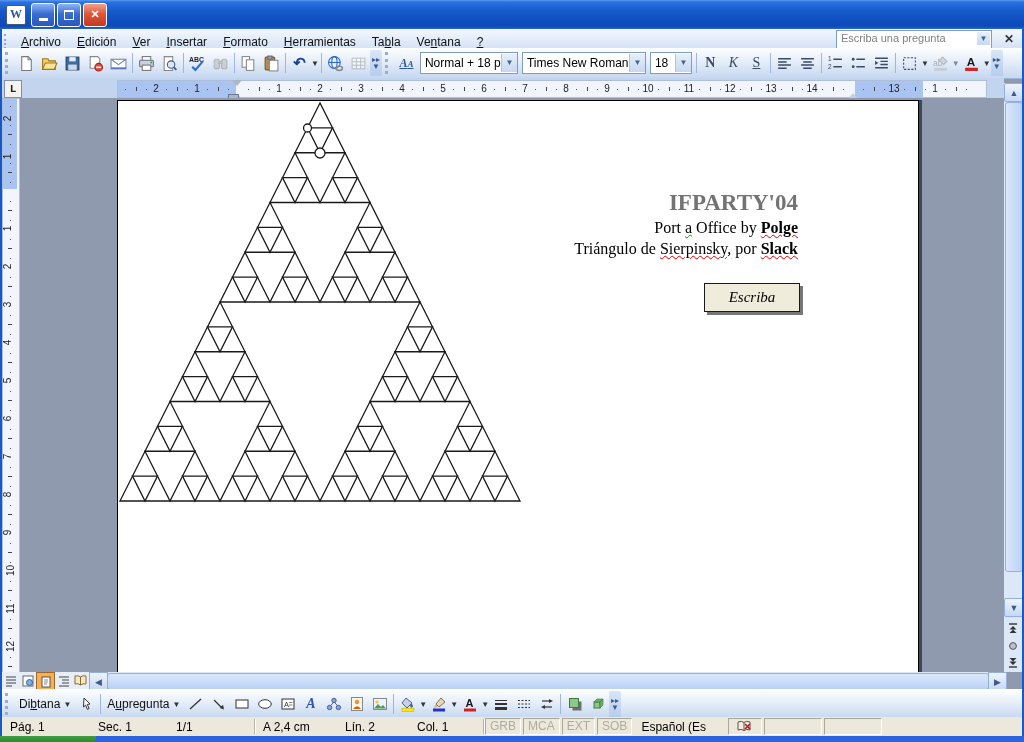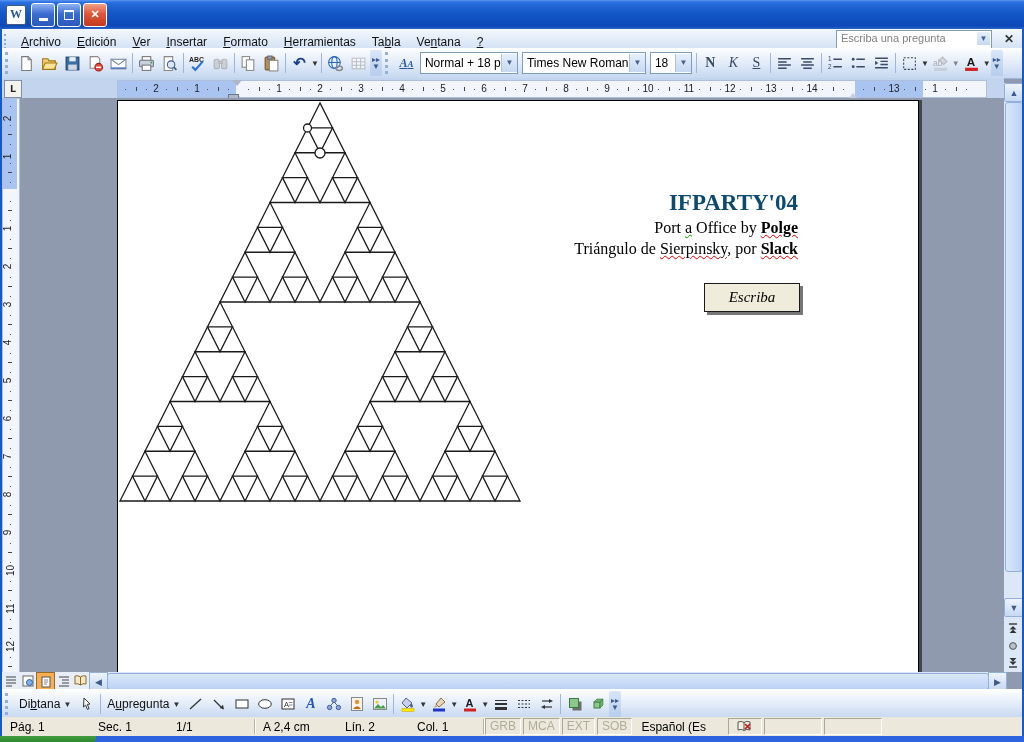--- a/index.html
+++ b/index.html
@@ -77,21 +77,21 @@
   .vshade{position:absolute;left:0;width:14px;background:#a9c4f0;}
   .vnum{position:absolute;left:2px;font-size:10px;color:#222;transform:rotate(-90deg);}
   .vtick{position:absolute;left:5px;width:4px;height:1px;background:#444;}
   .vdot{position:absolute;left:7px;width:1px;height:1px;background:#555;}
 
   .page{position:absolute;left:115px;top:2px;width:800px;height:572px;background:#fff;
     border:1px solid #000;border-bottom:none;box-shadow:3px 0 0 #3f4654;}
   #fractal-svg{position:absolute;left:0;top:0;}
   .textblock{position:absolute;right:120px;top:88px;width:420px;text-align:right;
     font-family:"Liberation Serif",serif;color:#000;}
-  .doc-title{font-size:23px;font-weight:bold;color:#0c4a6e;line-height:28px;}
+  .doc-title{font-size:23px;font-weight:bold;color:#737373;line-height:28px;}
   .doc-line{font-size:16px;line-height:21px;}
   .sp-red{text-decoration-line:underline;text-decoration-style:wavy;text-decoration-color:#e00000;text-decoration-thickness:1px;}
   .sp-green{text-decoration-line:underline;text-decoration-style:wavy;text-decoration-color:#00a000;text-decoration-thickness:1px;}
   .b{font-weight:bold;}
   .exec-btn{position:absolute;left:586px;top:182px;width:94px;height:27px;background:#efecdc;
     border:1px solid #1a1a1a;box-shadow:3px 3px 0 #777;display:flex;align-items:center;justify-content:center;
     font:italic 15px "Liberation Serif",serif;color:#000;}
 
   
   .vscroll{position:absolute;left:1004px;top:83px;width:18px;height:589px;background:#dce7f8;}

